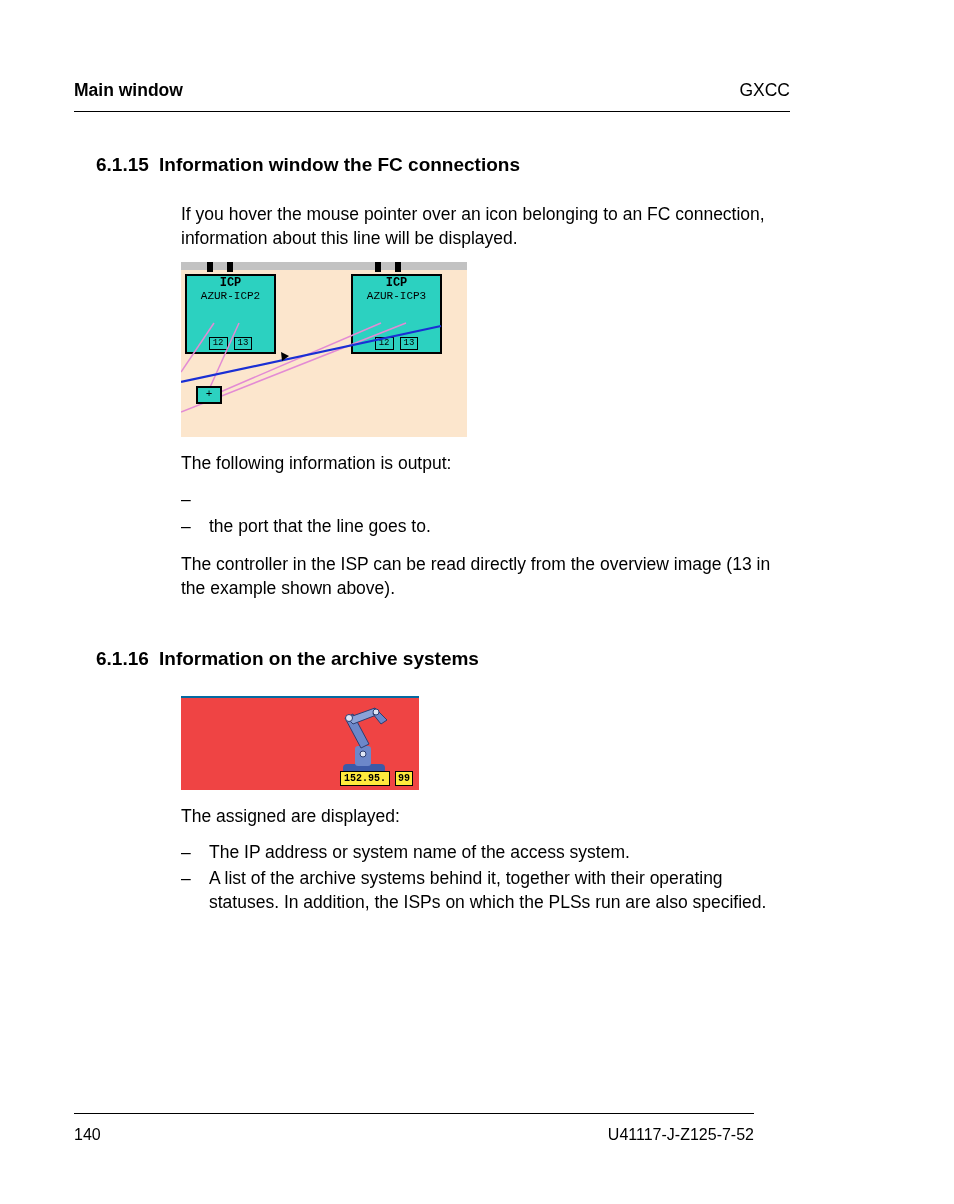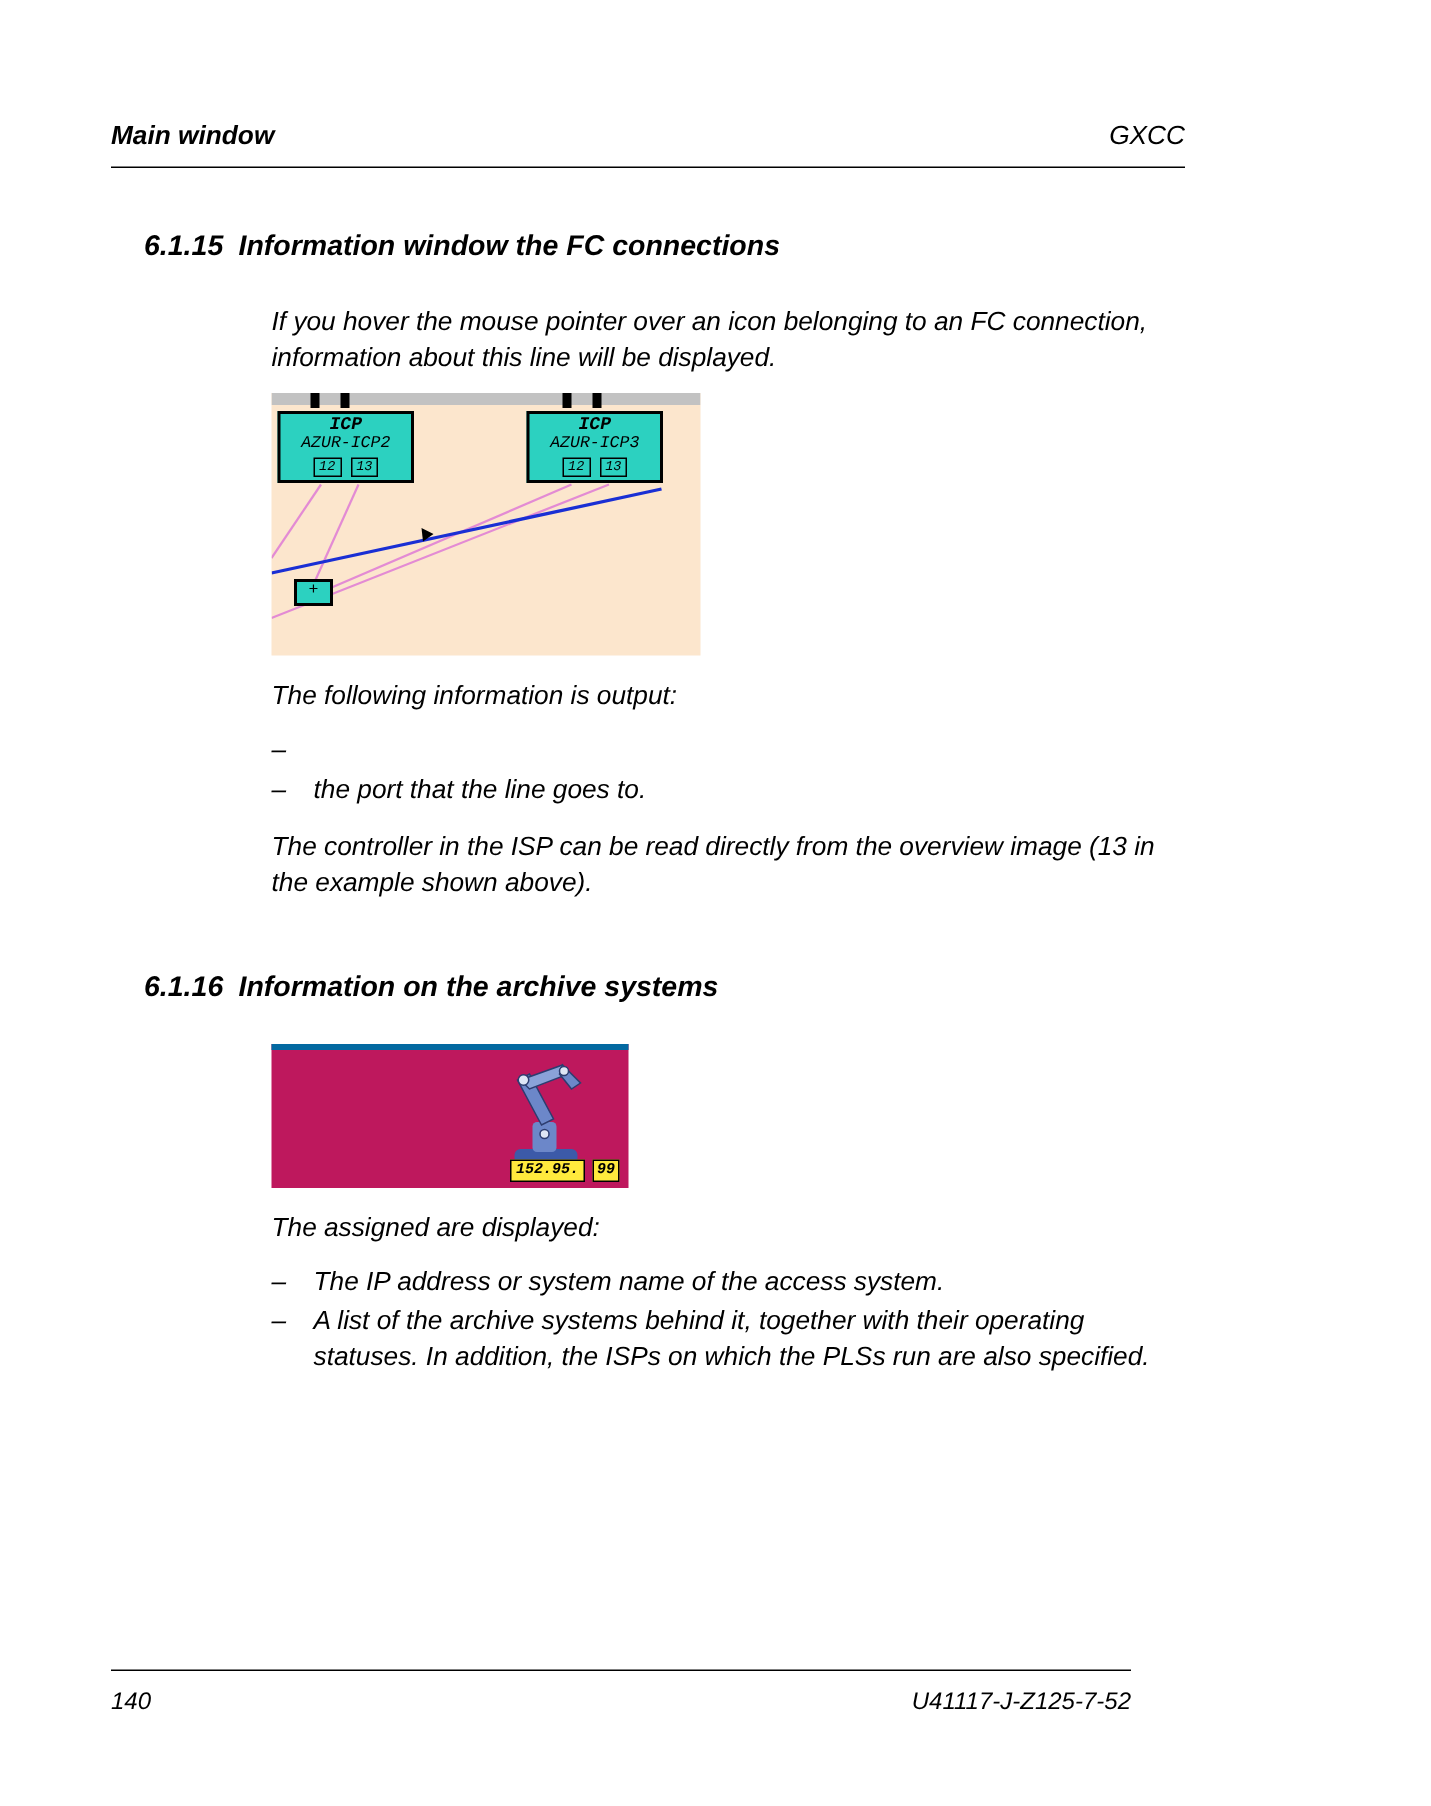--- a/index.html
+++ b/index.html
@@ -8,21 +8,20 @@
     font-size: 17.5px;
     color: #000;
     background: #fff;
   }
   .page {
     width: 828px;
     height: 1204px;
     box-sizing: border-box;
     padding: 80px 38px 50px 74px;
     position: relative;
-    font-style: italic;
   }
   .header {
     display: flex;
     justify-content: space-between;
     font-size: 17.5px;
     padding-bottom: 10px;
     border-bottom: 1.2px solid #000;
   }
   .header-left { font-weight: bold; }
   .header-right { }
@@ -68,43 +67,43 @@
     position: absolute;
     background: #2cd1c0;
     border: 2px solid #000;
     text-align: center;
     line-height: 1.1;
     font-size: 12px;
   }
   .icp .title { font-weight: bold; padding-top: 1px; }
   .icp .name { font-size: 11px; }
   .ports { display:flex; justify-content:center; gap:6px; margin-top:2px; padding-bottom:2px;}
-  .port { border:1px solid #000; font-size:9px; padding:0 3px; line-height:11px; background:#2cd1c0;}
+  .port { border:1px solid #000; font-size:9px; padding:0 3px; line-height:11px; background:#2cd1c0;margin-top:32px;}
   .tooltip {
     position:absolute;
     background:#fdfd96;
     border:1.5px solid #000;
     font-size:12px;
     font-weight:bold;
     padding:2px 5px;
     line-height:1.25;
   }
   .sq {
     position:absolute; width:22px; height:14px;
     background:#2cd1c0; border:2px solid #000;
     font-size:11px; text-align:center; line-height:13px;
     font-family:"Courier New",monospace;
   }
   svg.lines { position:absolute; left:0; top:0; }
 
   
   .fig2 {
     width: 238px; height: 92px;
-    background: #be185d;
-    border-top: 4px solid #0369a1;
+    background: #ef4444;
+    border-top: 2px solid #0369a1;
     position: relative;
     overflow: hidden;
   }
   .fig2 .badge {
     position:absolute; left:159px; bottom:4px;
     background:#ffea3d; border:1px solid #000;
     font-family:"Courier New",monospace;
     font-size:10px; font-weight:bold;
     padding:0 3px; line-height:13px;
   }

